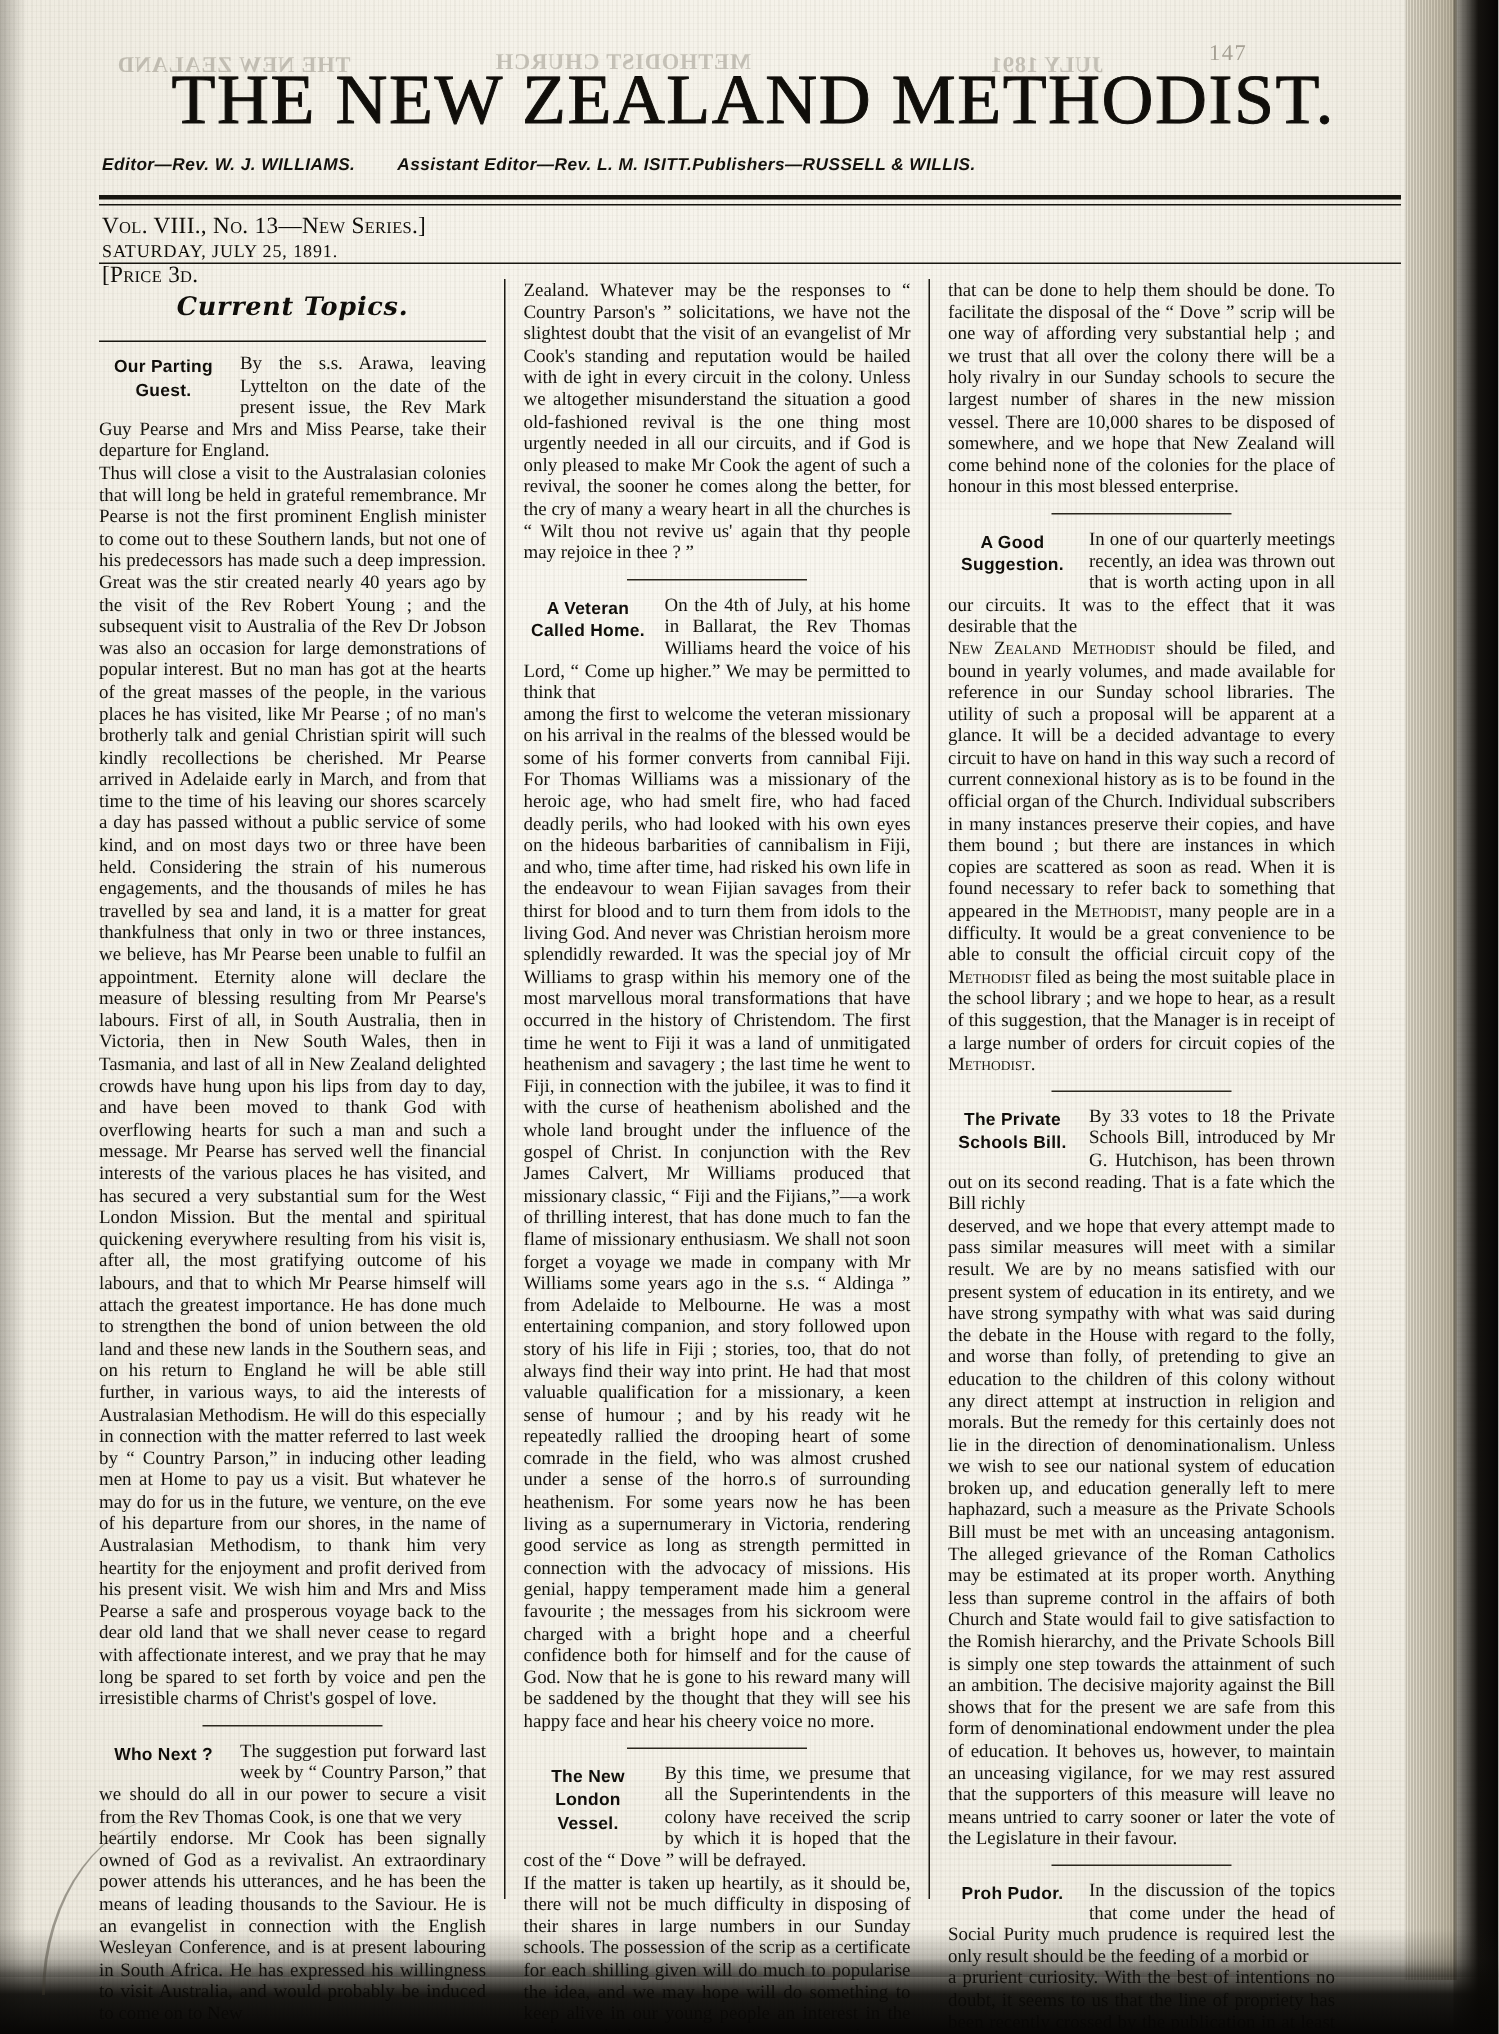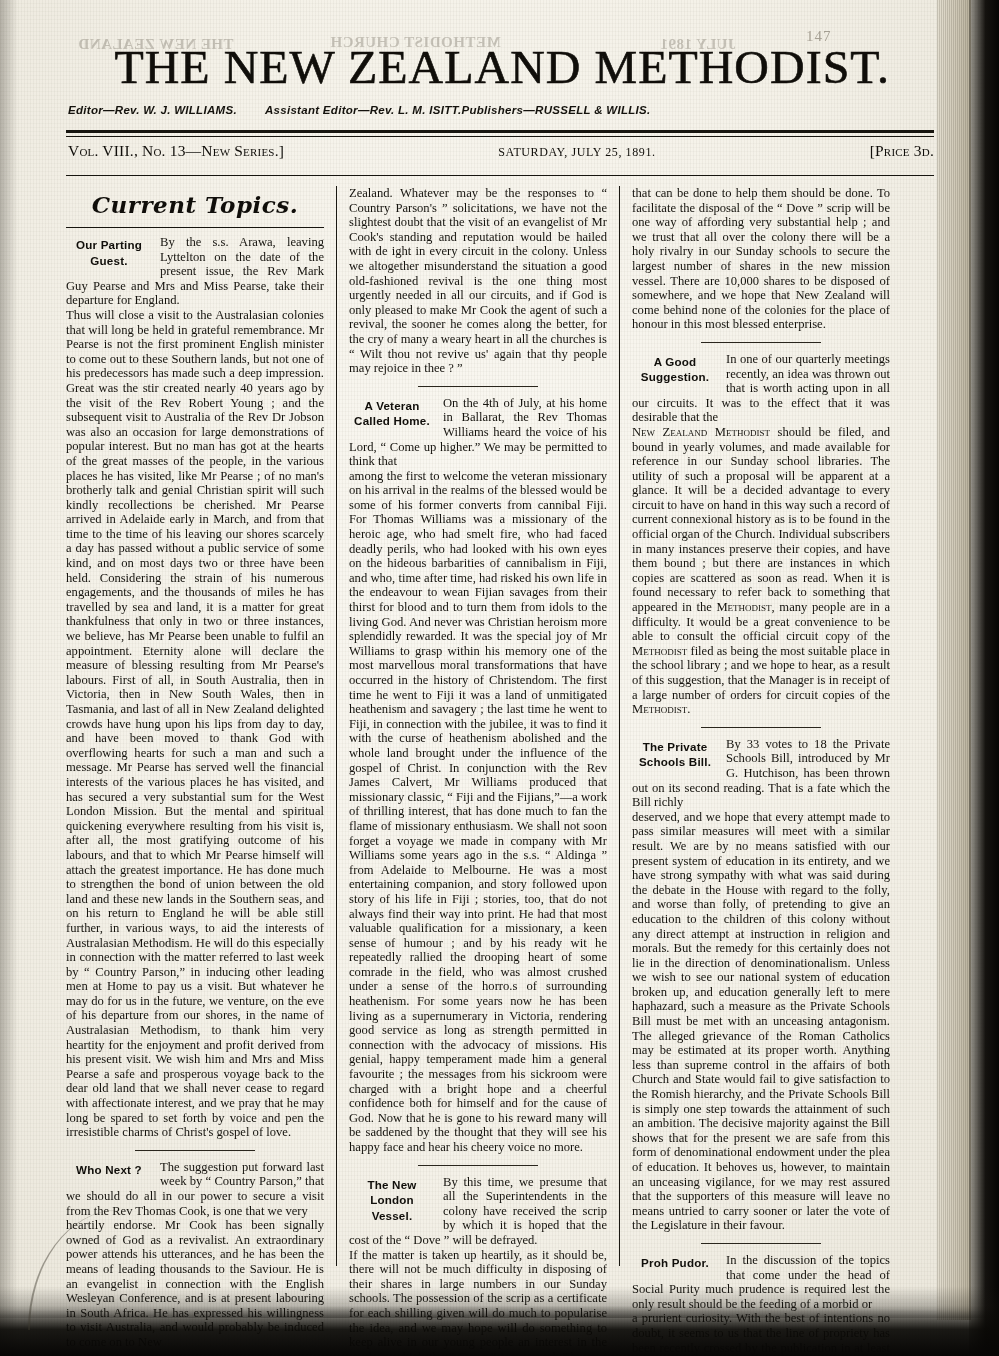--- a/index.html
+++ b/index.html
@@ -99,42 +99,42 @@
     border-top:3px solid #17150f;border-bottom:1px solid #17150f;height:3px;
   }
   .rule-thin{
     position:absolute;left:66px;top:175px;width:868px;height:0;
     border-top:1.5px solid #17150f;
   }
 
   .volrow{
     position:absolute;left:68px;top:142px;width:866px;
     display:flex;justify-content:space-between;align-items:baseline;
-    font-family:"Liberation Serif",serif;font-size:15.5px;color:#100e0a;
+    font-family:"Liberation Serif",serif;font-size:15.5px;color:#100e0a;flex-direction:column;
   }
   .volrow .vol{font-variant:small-caps;letter-spacing:.2px;}
   .volrow .date{font-weight:normal;font-size:12px;letter-spacing:.6px;}
   .volrow .price{font-variant:small-caps;letter-spacing:.2px;}
 
   .columns{
     position:absolute;left:66px;top:186px;width:868px;height:1080px;
     display:flex;
   }
   .col{
     width:258px;position:relative;
     font-size:12.6px;line-height:14.6px;color:#15130e;
     text-align:justify;
   }
   .col.c1{padding-right:12px;}
   .col.c2{padding:0 12px;border-left:1px solid #1a1812;}
   .col.c3{padding-left:12px;border-left:1px solid #1a1812;}
 
   .section-title{
     font-family:"DejaVu Serif",serif;
-    font-weight:bold;font-size:23px;line-height:34px;
+    font-weight:bold;font-size:17px;line-height:34px;
     text-align:center;letter-spacing:.5px;color:#100e0a;
     margin:2px 0 0 0;
     font-style:italic;
   }
   .title-rule{border-top:1.6px solid #17150f;margin:5px 0 7px 0;}
 
   
   .block{margin:0 0 2px 0;}
   .sidehead{
     float:left;width:86px;margin:2px 8px 0 0;

